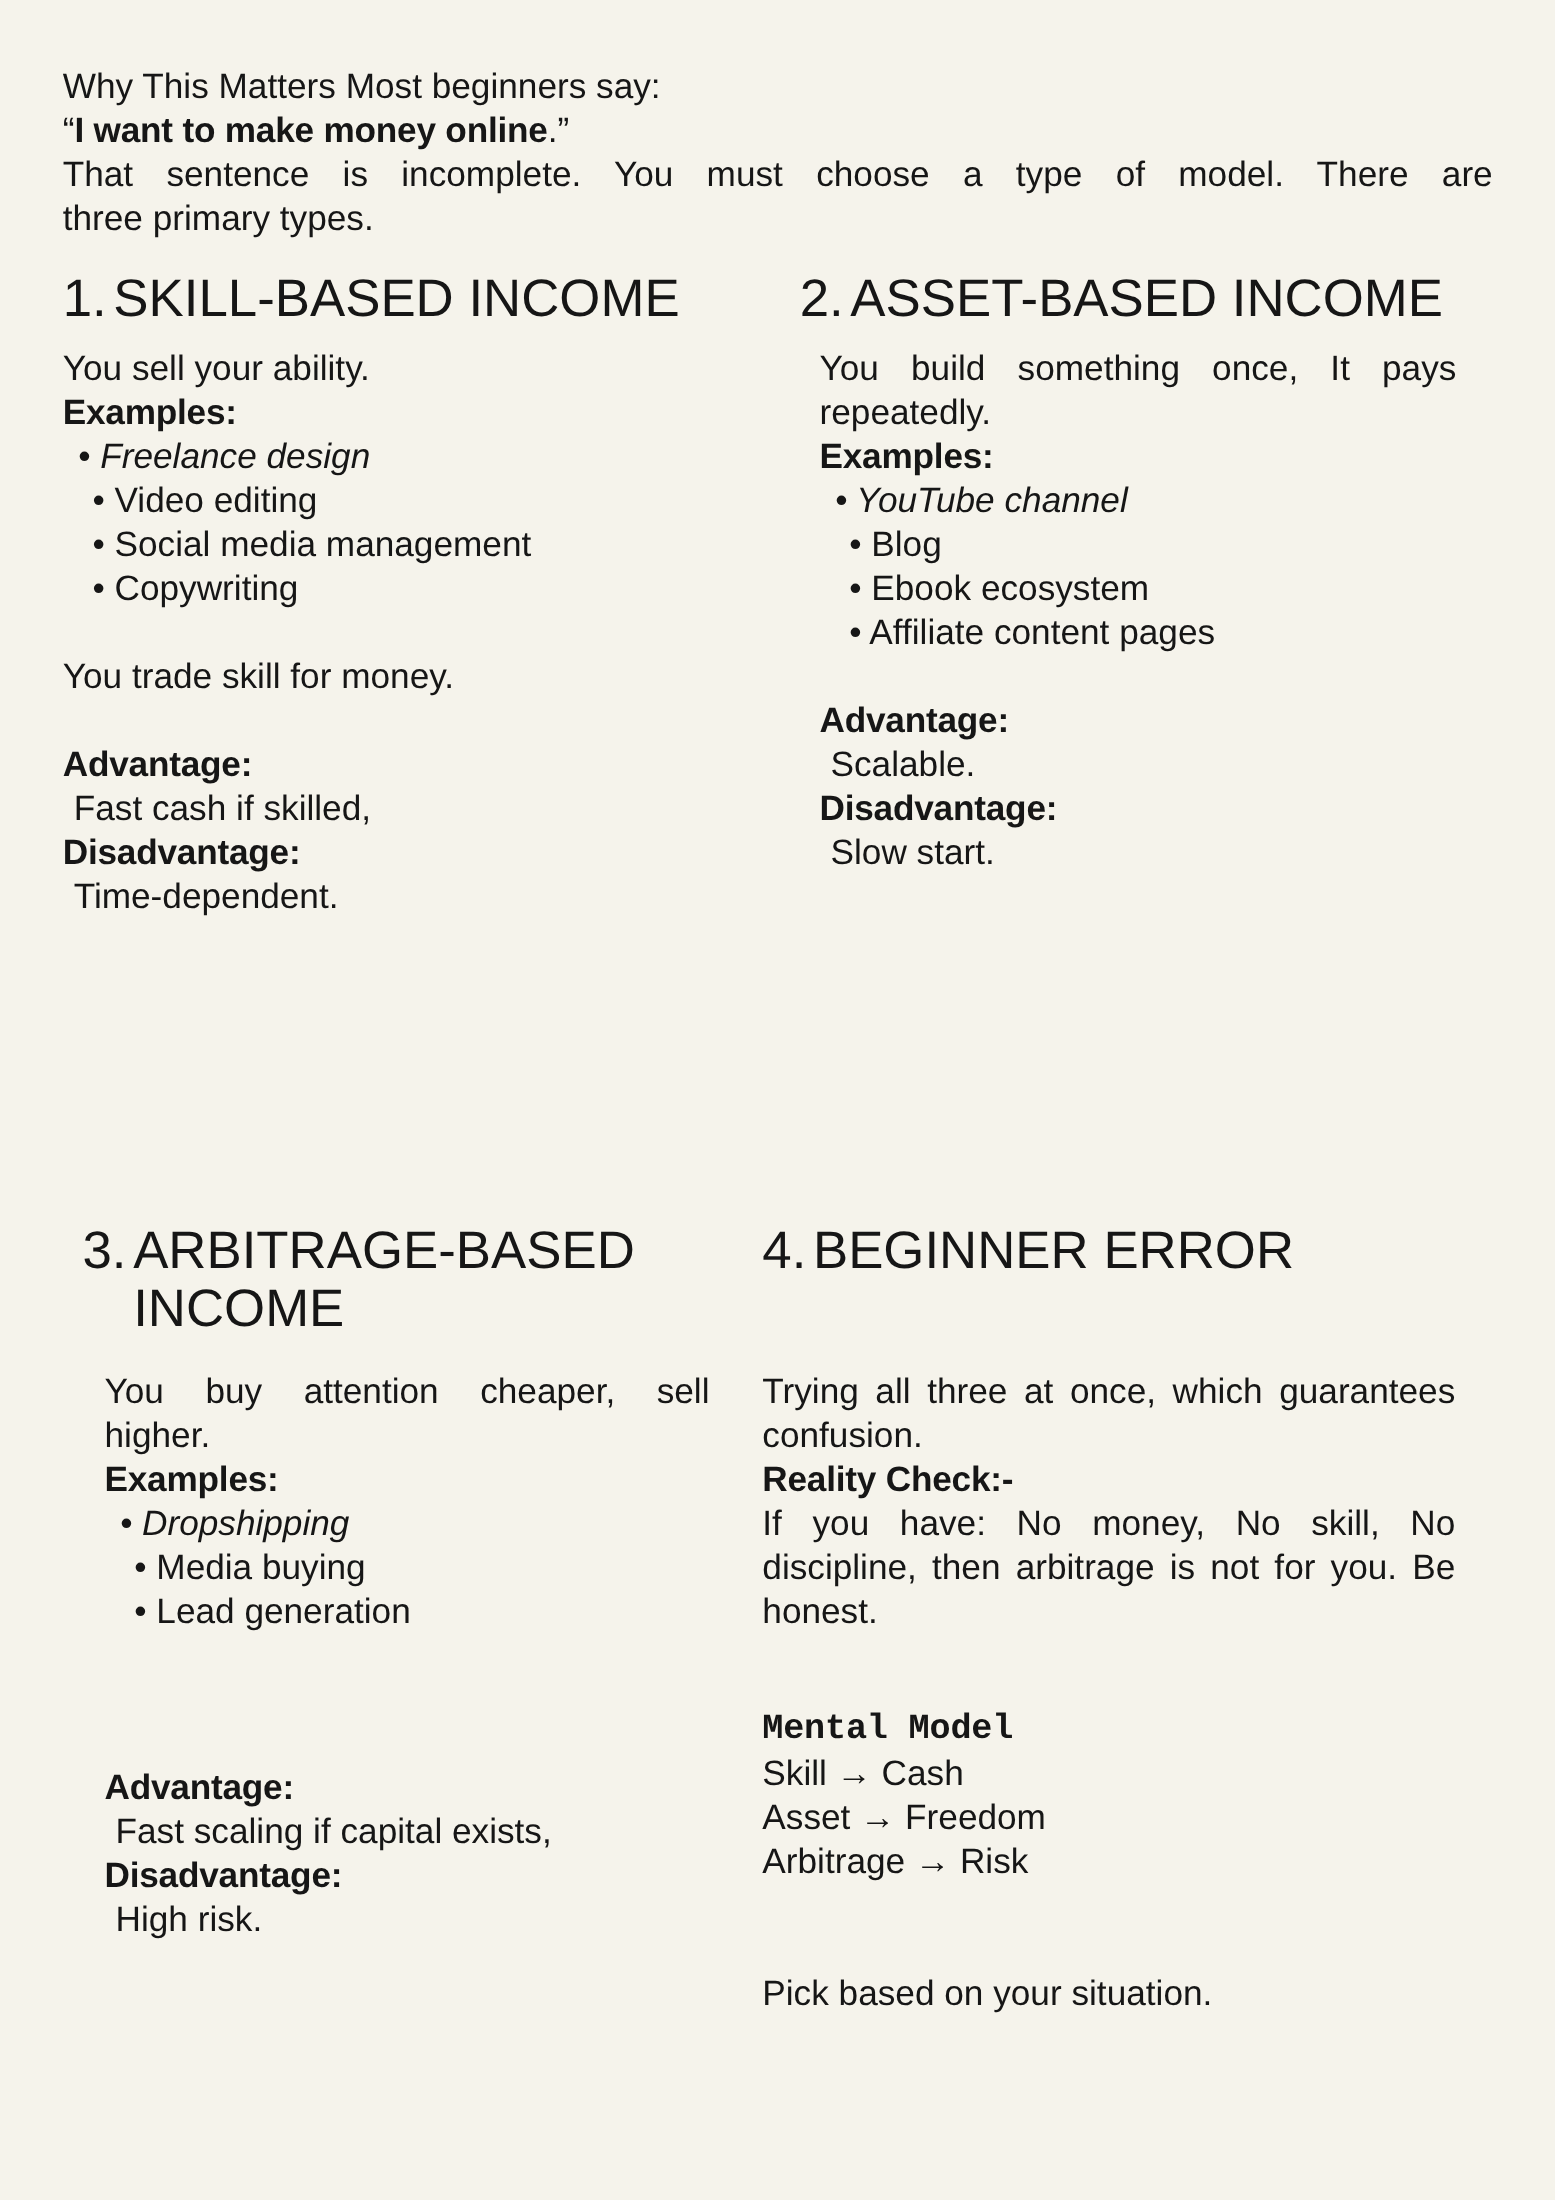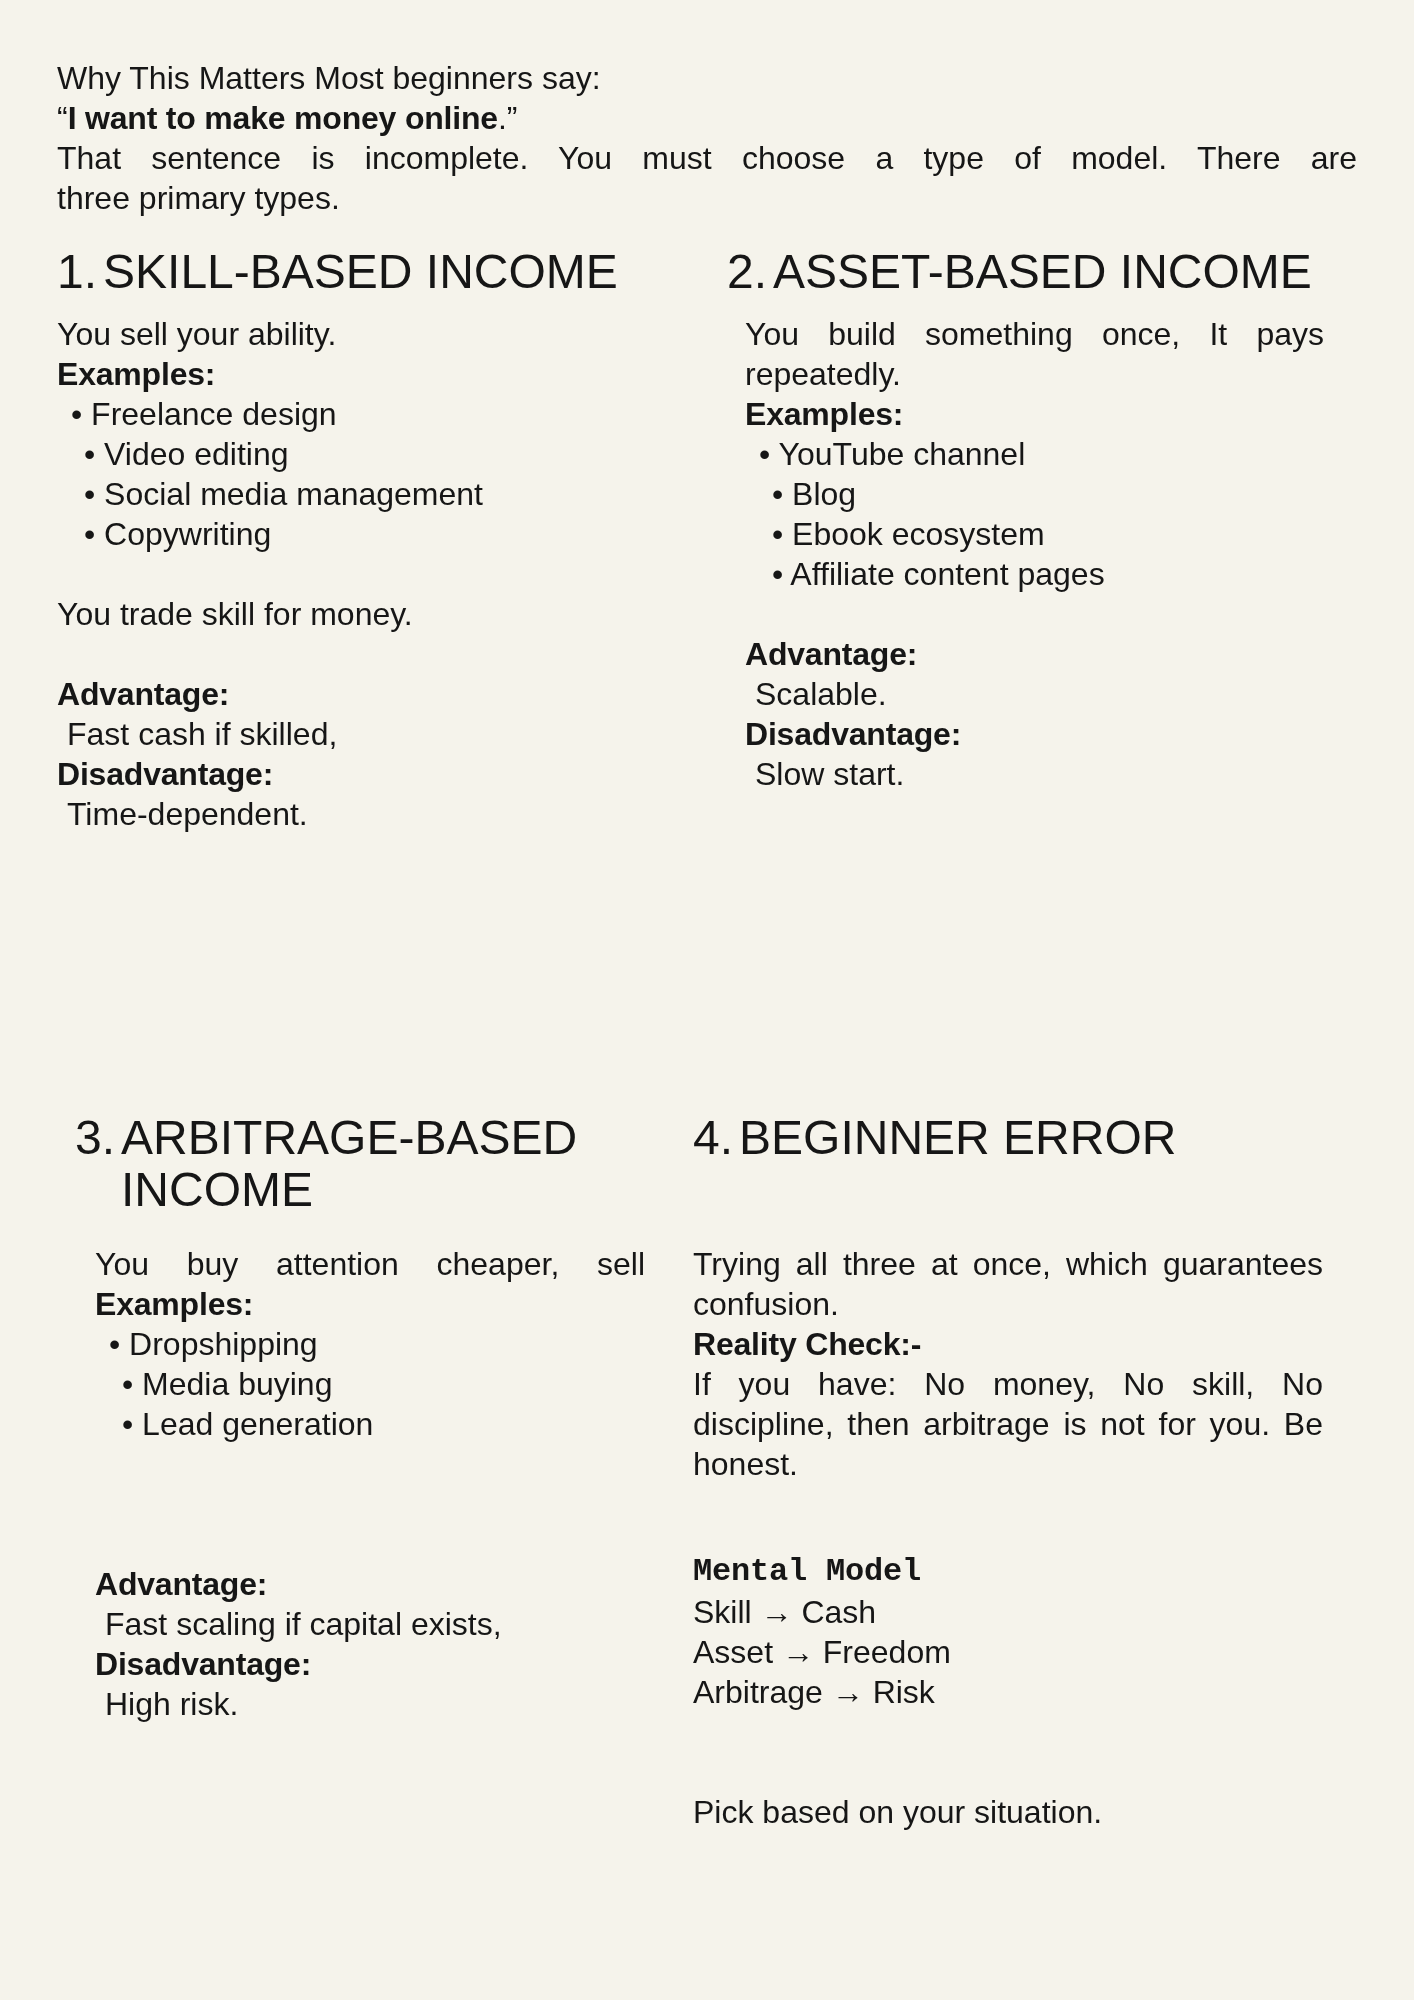--- a/index.html
+++ b/index.html
@@ -8,21 +8,21 @@
     background:#f5f3eb;
     color:#161616;
     font-family:"Liberation Sans",sans-serif;
     position:relative;
     overflow:hidden;
   }
   .intro{position:absolute;left:57px;top:58px;width:1300px;}
   .line{font-size:32px;line-height:40px;}
   .b{font-weight:700;letter-spacing:-0.2px;}
   .j{text-align:justify;text-align-last:justify;}
-  .bu1{padding-left:14px;}
+  .bu1{padding-left:14px;font-style:italic;}
   .bu2{padding-left:27px;}
   .ind{padding-left:10px;}
   .sec{position:absolute;}
   .sec1{left:57px;top:246px;width:585px;}
   .sec2{left:727px;top:246px;width:597px;}
   .sec3{left:75px;top:1112px;width:570px;}
   .sec4{left:693px;top:1112px;width:630px;}
   .hd{
     display:flex;gap:6px;align-items:flex-start;
     font-size:48px;line-height:52px;font-weight:400;
@@ -85,20 +85,21 @@
     </div>
 </div>
 
 <div class="sec sec3 row2">
   <div class="hd">
     <span class="num">3.</span>
     <span class="ttl">ARBITRAGE-BASED INCOME</span>
   </div>
   <div class="body">
       <div class="line j">You buy attention cheaper, sell</div>
+      <div class="line">higher.</div>
       <div class="line b">Examples:</div>
       <div class="line bu1">• Dropshipping</div>
       <div class="line bu2">• Media buying</div>
       <div class="line bu2">• Lead generation</div>
       <div class="line b" style="margin-top: 120px;">Advantage:</div>
       <div class="line ind">Fast scaling if capital exists,</div>
       <div class="line b">Disadvantage:</div>
       <div class="line ind">High risk.</div>
     </div>
 </div>

